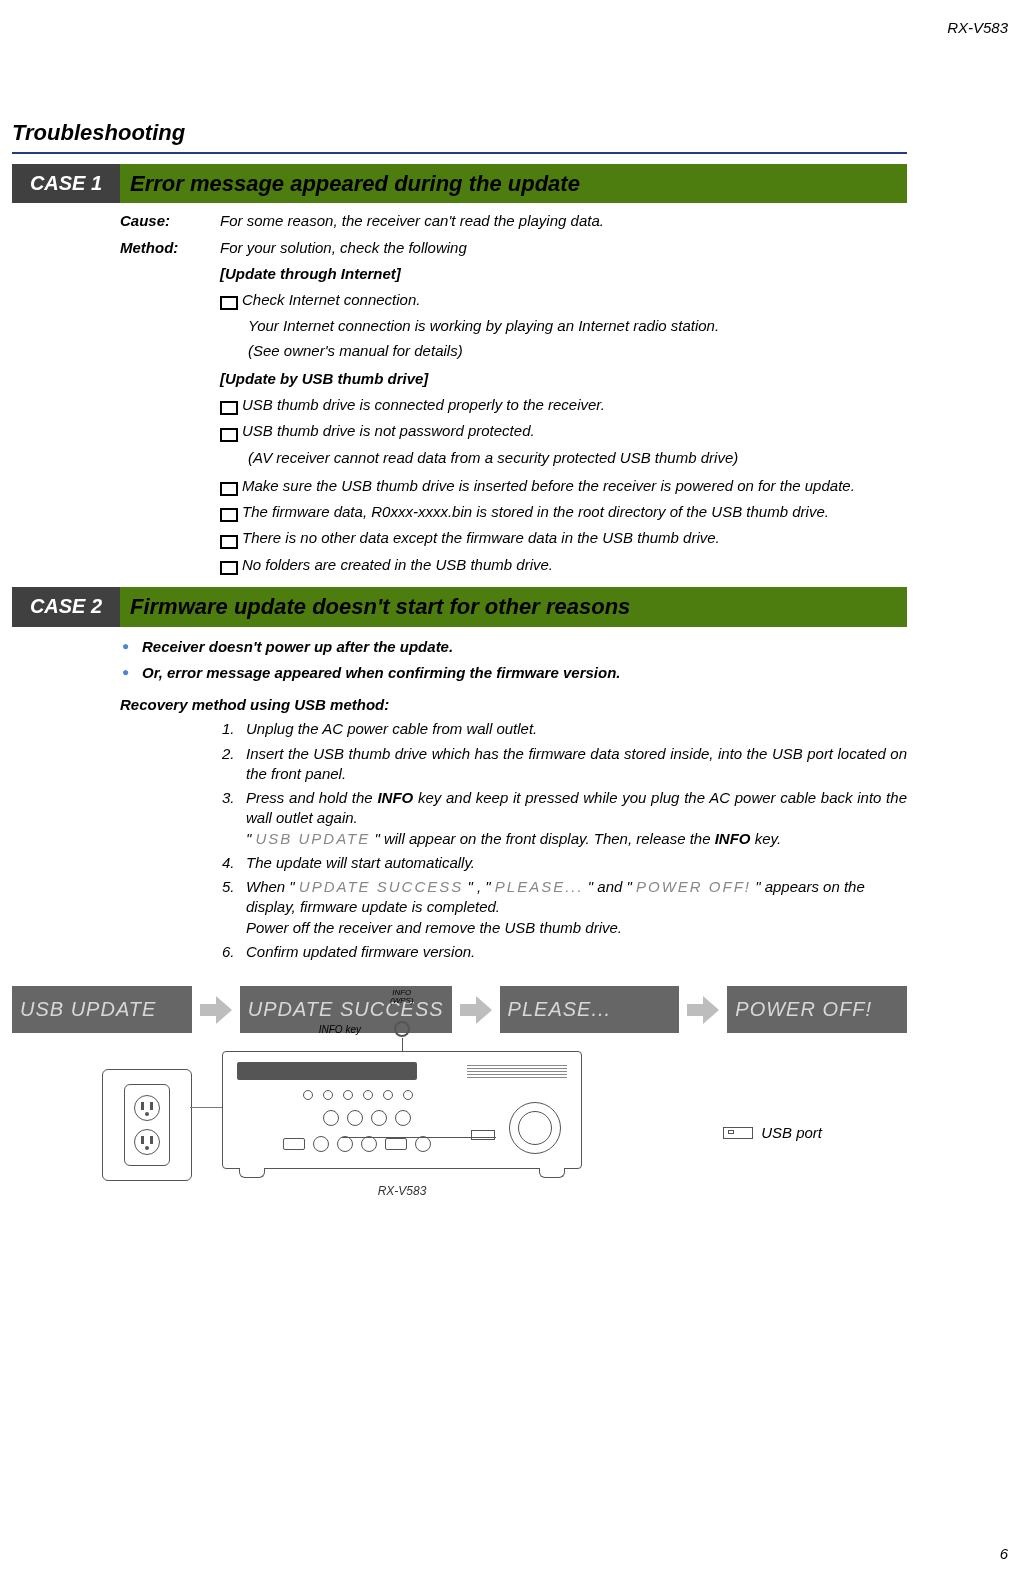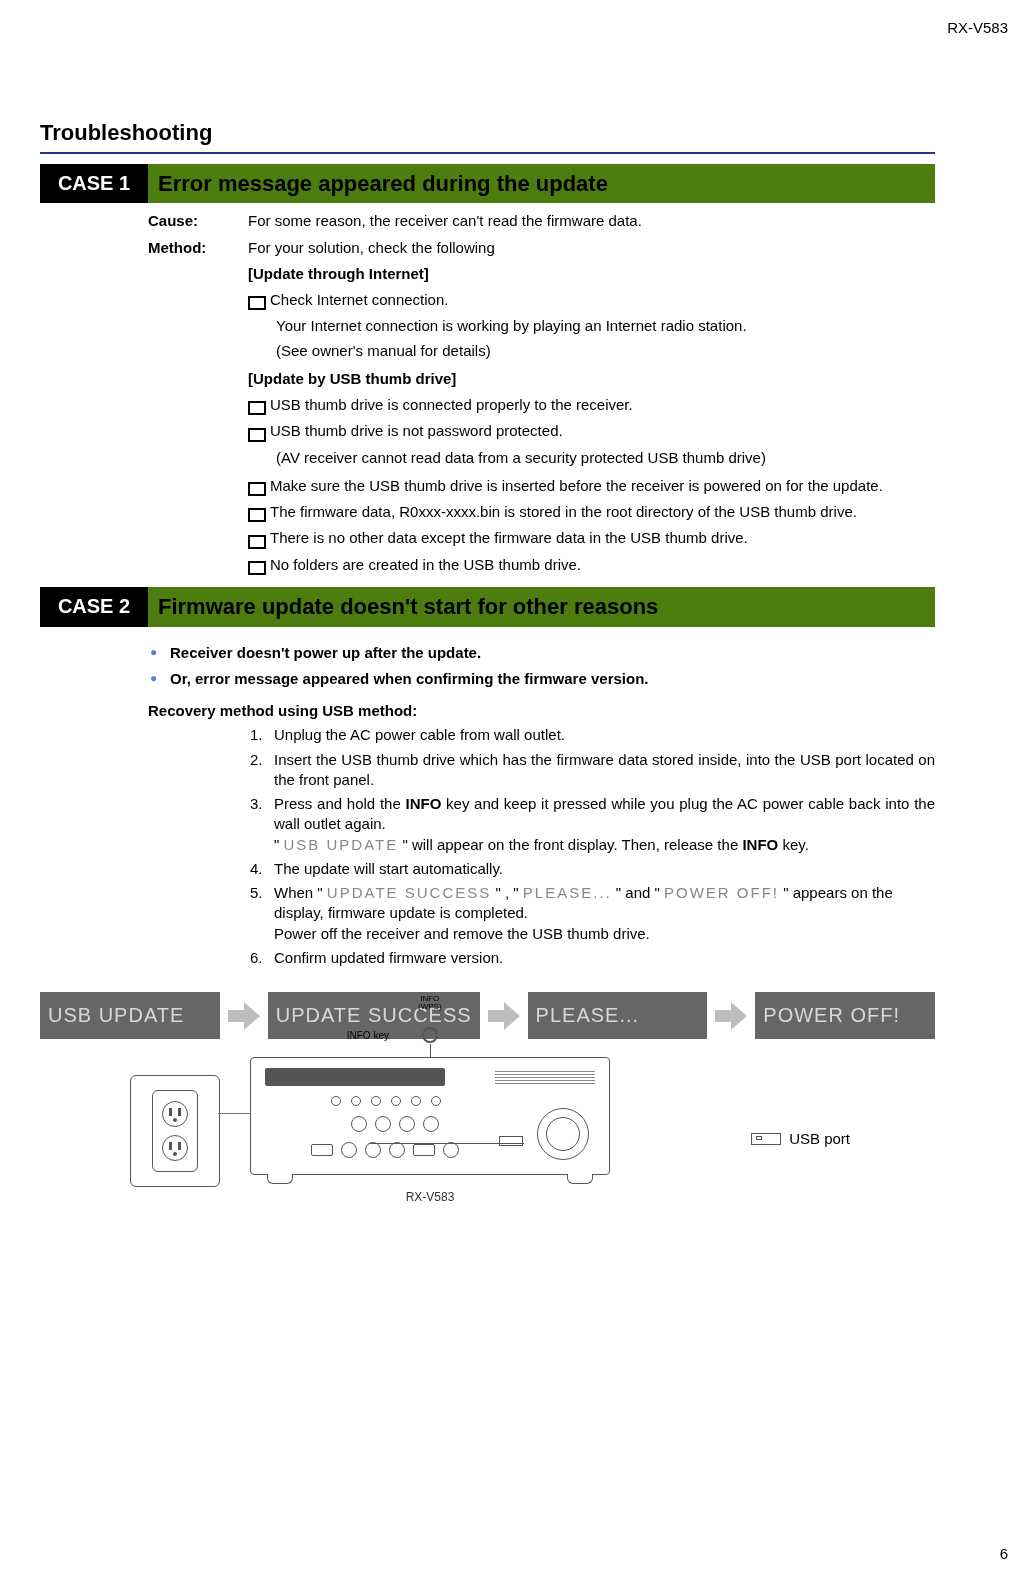--- a/index.html
+++ b/index.html
@@ -9,22 +9,23 @@
     background: #fff;
     font-family: Arial, Helvetica, sans-serif;
     color: #000;
     font-size: 15px;
     line-height: 1.35;
   }
   .page {
     width: 1032px;
     min-height: 1578px;
     margin: 0 auto;
-    padding: 18px 64px 40px 40px;
-    position: relative;
+    padding: 18px 64px 40px 12px;
+    position: relative;
+    font-style: italic;
   }
   .model-code {
     position: absolute;
     top: 18px;
     right: 24px;
     font-size: 15px;
   }
   .page-number {
     position: absolute;
     bottom: 14px;
@@ -40,21 +41,21 @@
     width: 895px;
   }
   .case-row {
     display: flex;
     width: 895px;
     margin-top: 12px;
   }
   .case-row.first { margin-top: 10px; }
   .case-label {
     flex: 0 0 108px;
-    background: #000000;
+    background: #404040;
     color: #fff;
     font-weight: 700;
     font-size: 20px;
     text-align: center;
     padding: 6px 0;
   }
   .case-title {
     flex: 1;
     background: #4d7c0f;
     color: #000;
@@ -105,21 +106,21 @@
     height: 2px; background: transparent;
   }
   .checkline .txt {
     flex: 1;
   }
   .subnote {
     margin-left: 128px;
     margin-bottom: 8px;
   }
   .justify { text-align: justify; }
-  .bullets { margin-left: 108px; width: 787px; margin-top: 16px; }
+  .bullets { margin-left: 108px; width: 787px; margin-top: 10px; }
   .bullet {
     margin-bottom: 6px;
     position: relative;
     padding-left: 22px;
     font-weight: 700;
   }
   .bullet::before {
     content: "\25CF";
     position: absolute;
     left: 2px; top: 1px;
@@ -314,21 +315,21 @@
   <div class="section-heading">Troubleshooting</div>
 
   <div class="case-row first">
     <div class="case-label">CASE 1</div>
     <div class="case-title">Error message appeared during the update</div>
   </div>
 
   <div class="case-body">
     <div class="kv-row">
       <div class="kv-key">Cause:</div>
-      <div class="kv-val">For some reason, the receiver can't read the firmware data.</div>
+      <div class="kv-val">For some reason, the receiver can't read the playing data.</div>
     </div>
     <div class="kv-row">
       <div class="kv-key">Method:</div>
       <div class="kv-val">For your solution, check the following</div>
     </div>
 
     <div class="subhead">[Update through Internet]</div>
     <div class="checkline">
       <span class="box"></span>
       <span class="txt">Check Internet connection.</span>

